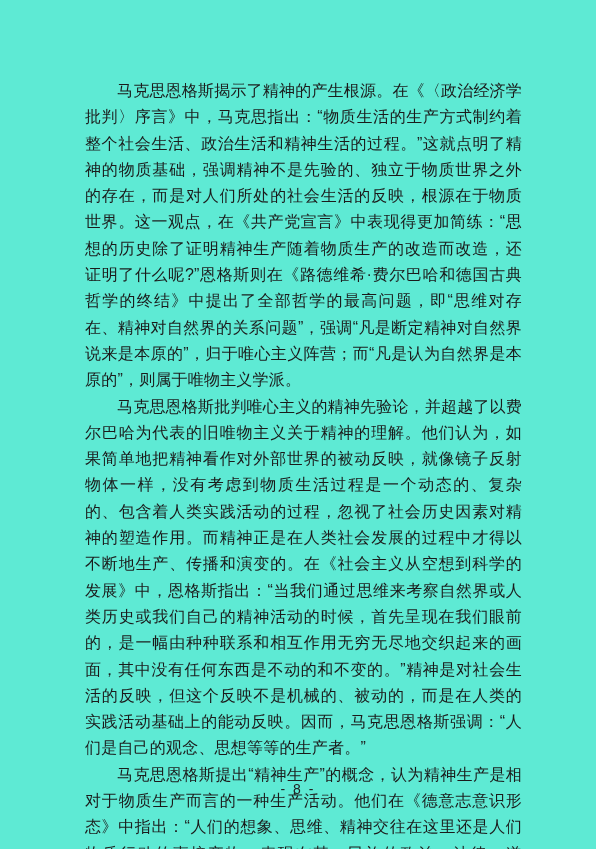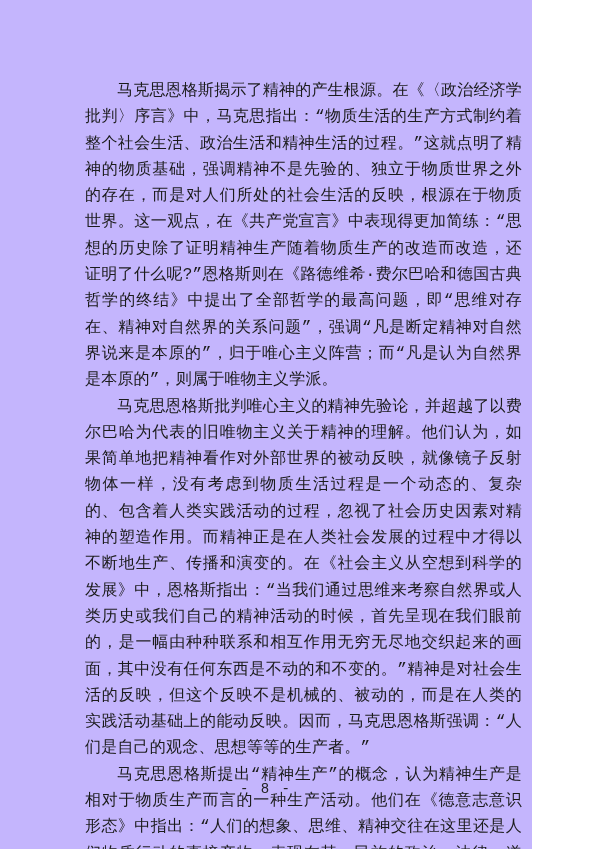--- a/index.html
+++ b/index.html
@@ -2,25 +2,25 @@
 <html><head>
 <meta charset="utf-8">
 <style>
   html, body {
     margin: 0;
     padding: 0;
     background: #ffffff;
   }
   .page {
     position: relative;
-    width: 532px;
+    width: 596px;
     height: 849px;
-    background: #c4b5fd;
+    background: #5eead4;
     overflow: hidden;
-    font-family: Liberation Mono, monospace;
+    font-family: Liberation Sans, sans-serif;
     color: #1b1b1b;
   }
   .text-block {
     position: absolute;
     left: 85px;
     top: 78px;
     width: 437px;
     font-size: 16px;
     line-height: 26.3px;
     text-align: justify;

